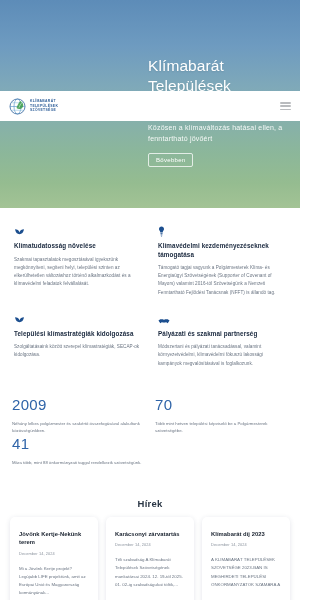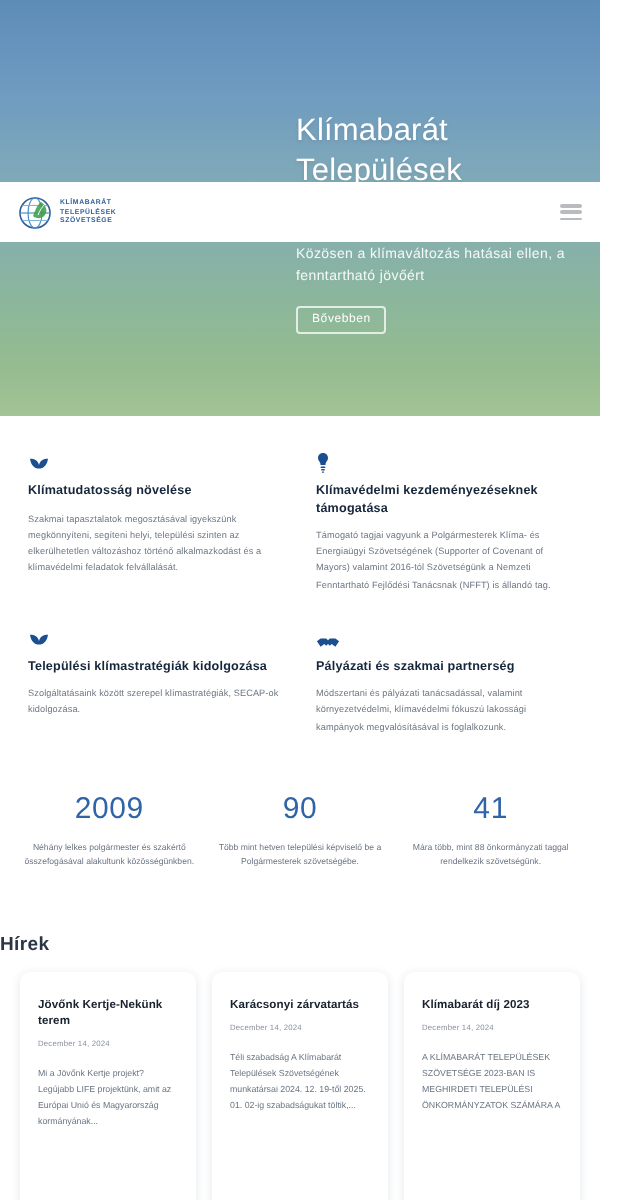--- a/index.html
+++ b/index.html
@@ -116,42 +116,41 @@
   .feature-body {
     font-size: 4.6px;
     line-height: 1.78;
     color: #6b7583;
     letter-spacing: .05px;
   }
 
   
   .stats {
     display: grid;
-    grid-template-columns: repeat(3, 1fr);
+    grid-template-columns: repeat(2, 1fr);
     column-gap: 10px;
     padding: 22px 12px 0;
-    text-align: center;
   }
   .stat-num {
     font-size: 15px;
     color: #2f64a8;
     font-weight: 400;
     letter-spacing: .3px;
     margin-bottom: 7px;
   }
   .stat-desc {
     font-size: 4.3px;
     line-height: 1.75;
     color: #6b7583;
   }
 
   
   .news { padding: 32px 0 0; }
   .news-heading {
-    text-align: left;
+    text-align: center;
     font-size: 9.5px;
     font-weight: 700;
     color: #2a3645;
     letter-spacing: .2px;
     margin-bottom: 8px;
   }
   .news-grid {
     display: grid;
     grid-template-columns: repeat(3, 1fr);
     column-gap: 8px;
@@ -269,21 +268,21 @@
     </div>
 
   </div>
 
   <div class="stats">
     <div class="stat">
       <div class="stat-num">2009</div>
       <div class="stat-desc">Néhány lelkes polgármester és szakértő összefogásával alakultunk közösségünkben.</div>
     </div>
     <div class="stat">
-      <div class="stat-num">90</div>
+      <div class="stat-num">70</div>
       <div class="stat-desc">Több mint hetven települési képviselő be a Polgármesterek szövetségébe.</div>
     </div>
     <div class="stat">
       <div class="stat-num">41</div>
       <div class="stat-desc">Mára több, mint 88 önkormányzati taggal rendelkezik szövetségünk.</div>
     </div>
   </div>
 
   <div class="news">
     <div class="news-heading">Hírek</div>

